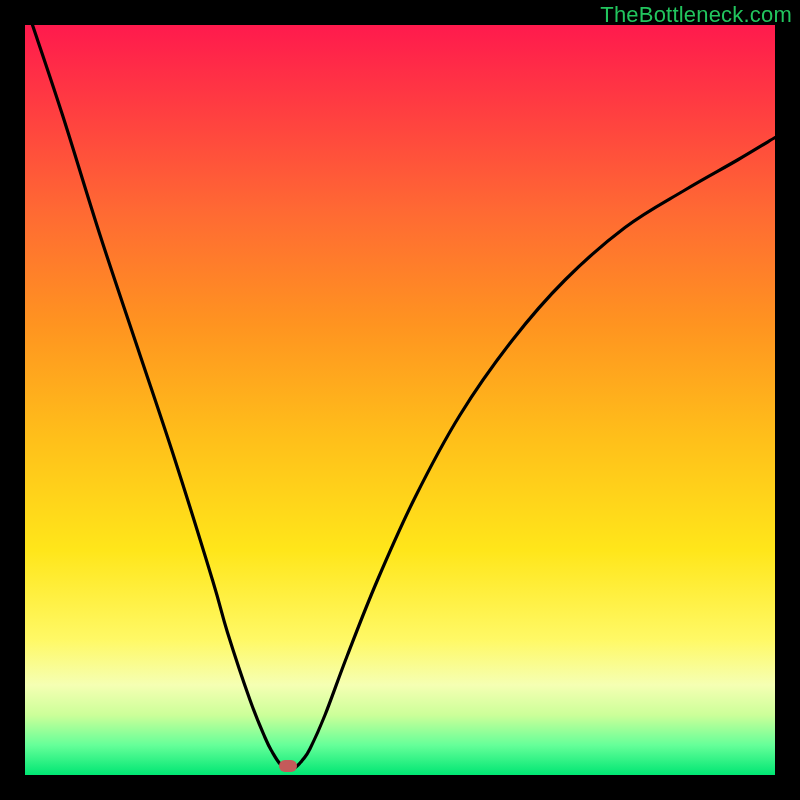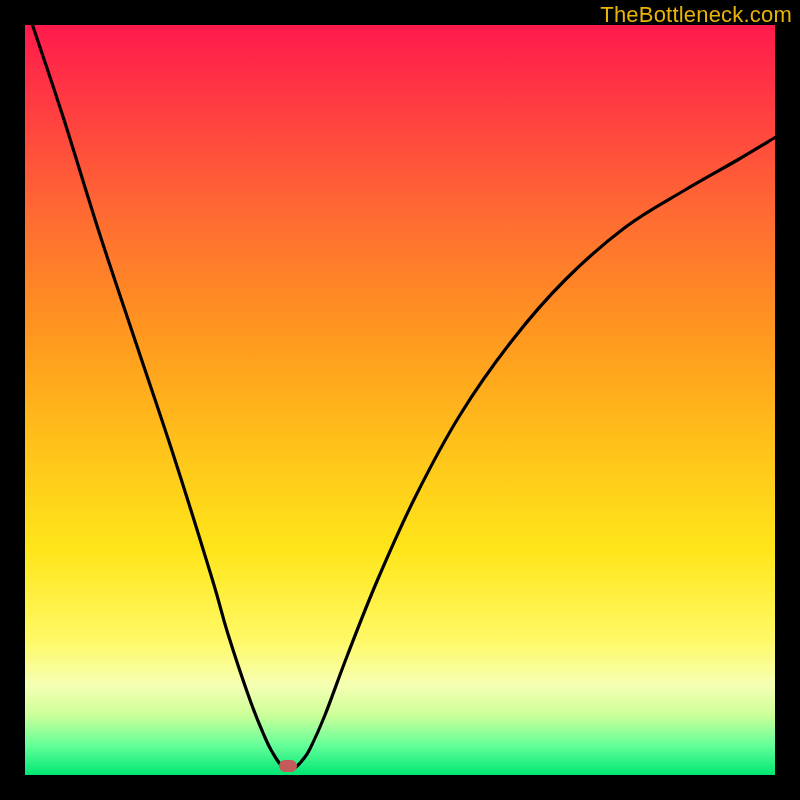--- a/index.html
+++ b/index.html
@@ -30,21 +30,21 @@
       #66ff99 96%,
       #00e673 100%
     );
   }
   .watermark {
     position: absolute;
     top: 2px;
     right: 8px;
     font-size: 22px;
     font-weight: 500;
-    color: #eab308;
+    color: #22c55e;
     letter-spacing: 0.2px;
     user-select: none;
   }
   svg.curve {
     position: absolute;
     left: 0;
     top: 0;
     width: 750px;
     height: 750px;
     overflow: visible;

